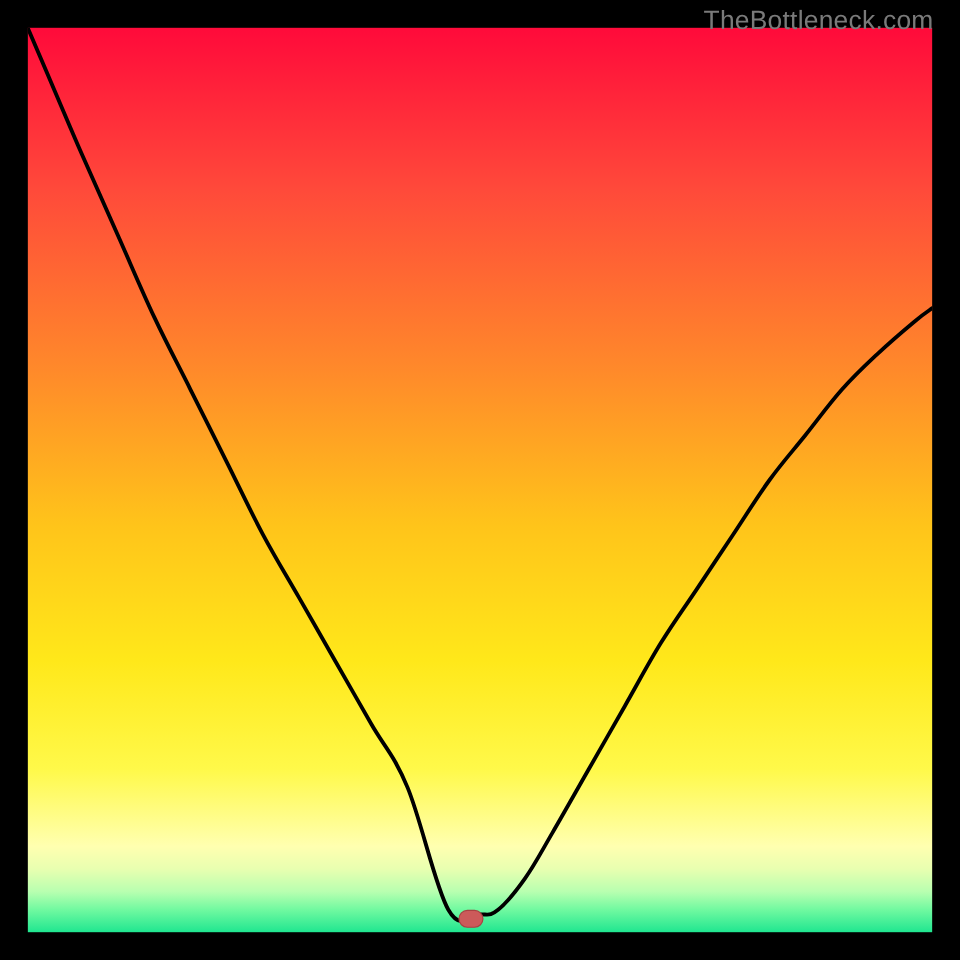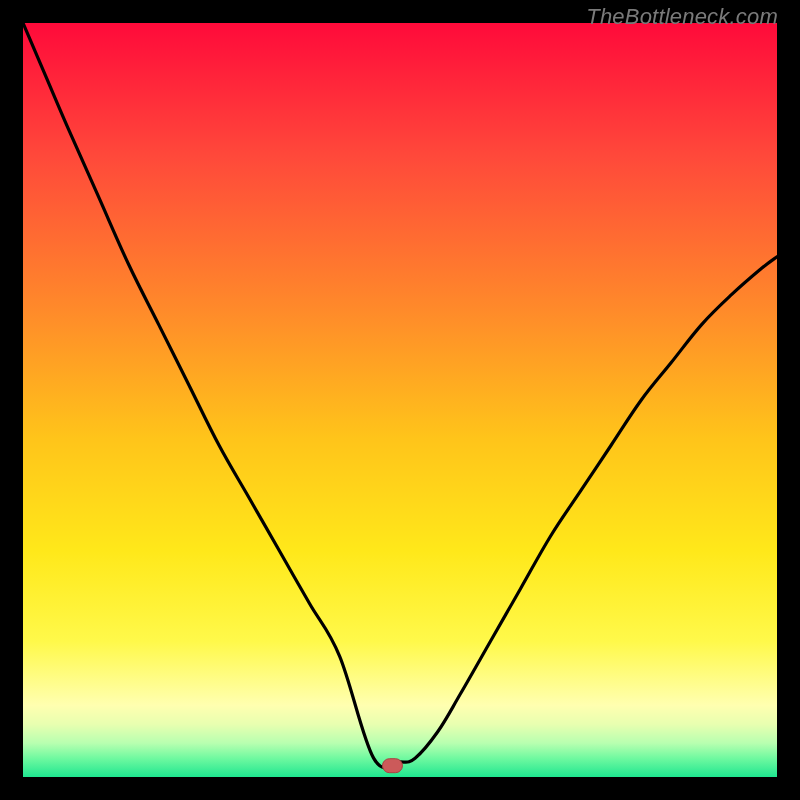--- a/index.html
+++ b/index.html
@@ -9,21 +9,20 @@
     height: 800px;
     overflow: hidden;
     background: #000;
     font-family: Arial, Helvetica, sans-serif;
   }
   .outer {
     width: 788px;
     height: 800px;
     background: #000;
     position: relative;
-    font-style: italic;
   }
   .watermark {
     position: absolute;
     top: 4px;
     right: 10px;
     color: #7a7a7a;
     font-size: 22px;
     font-weight: 500;
     letter-spacing: 0.2px;
     z-index: 5;

